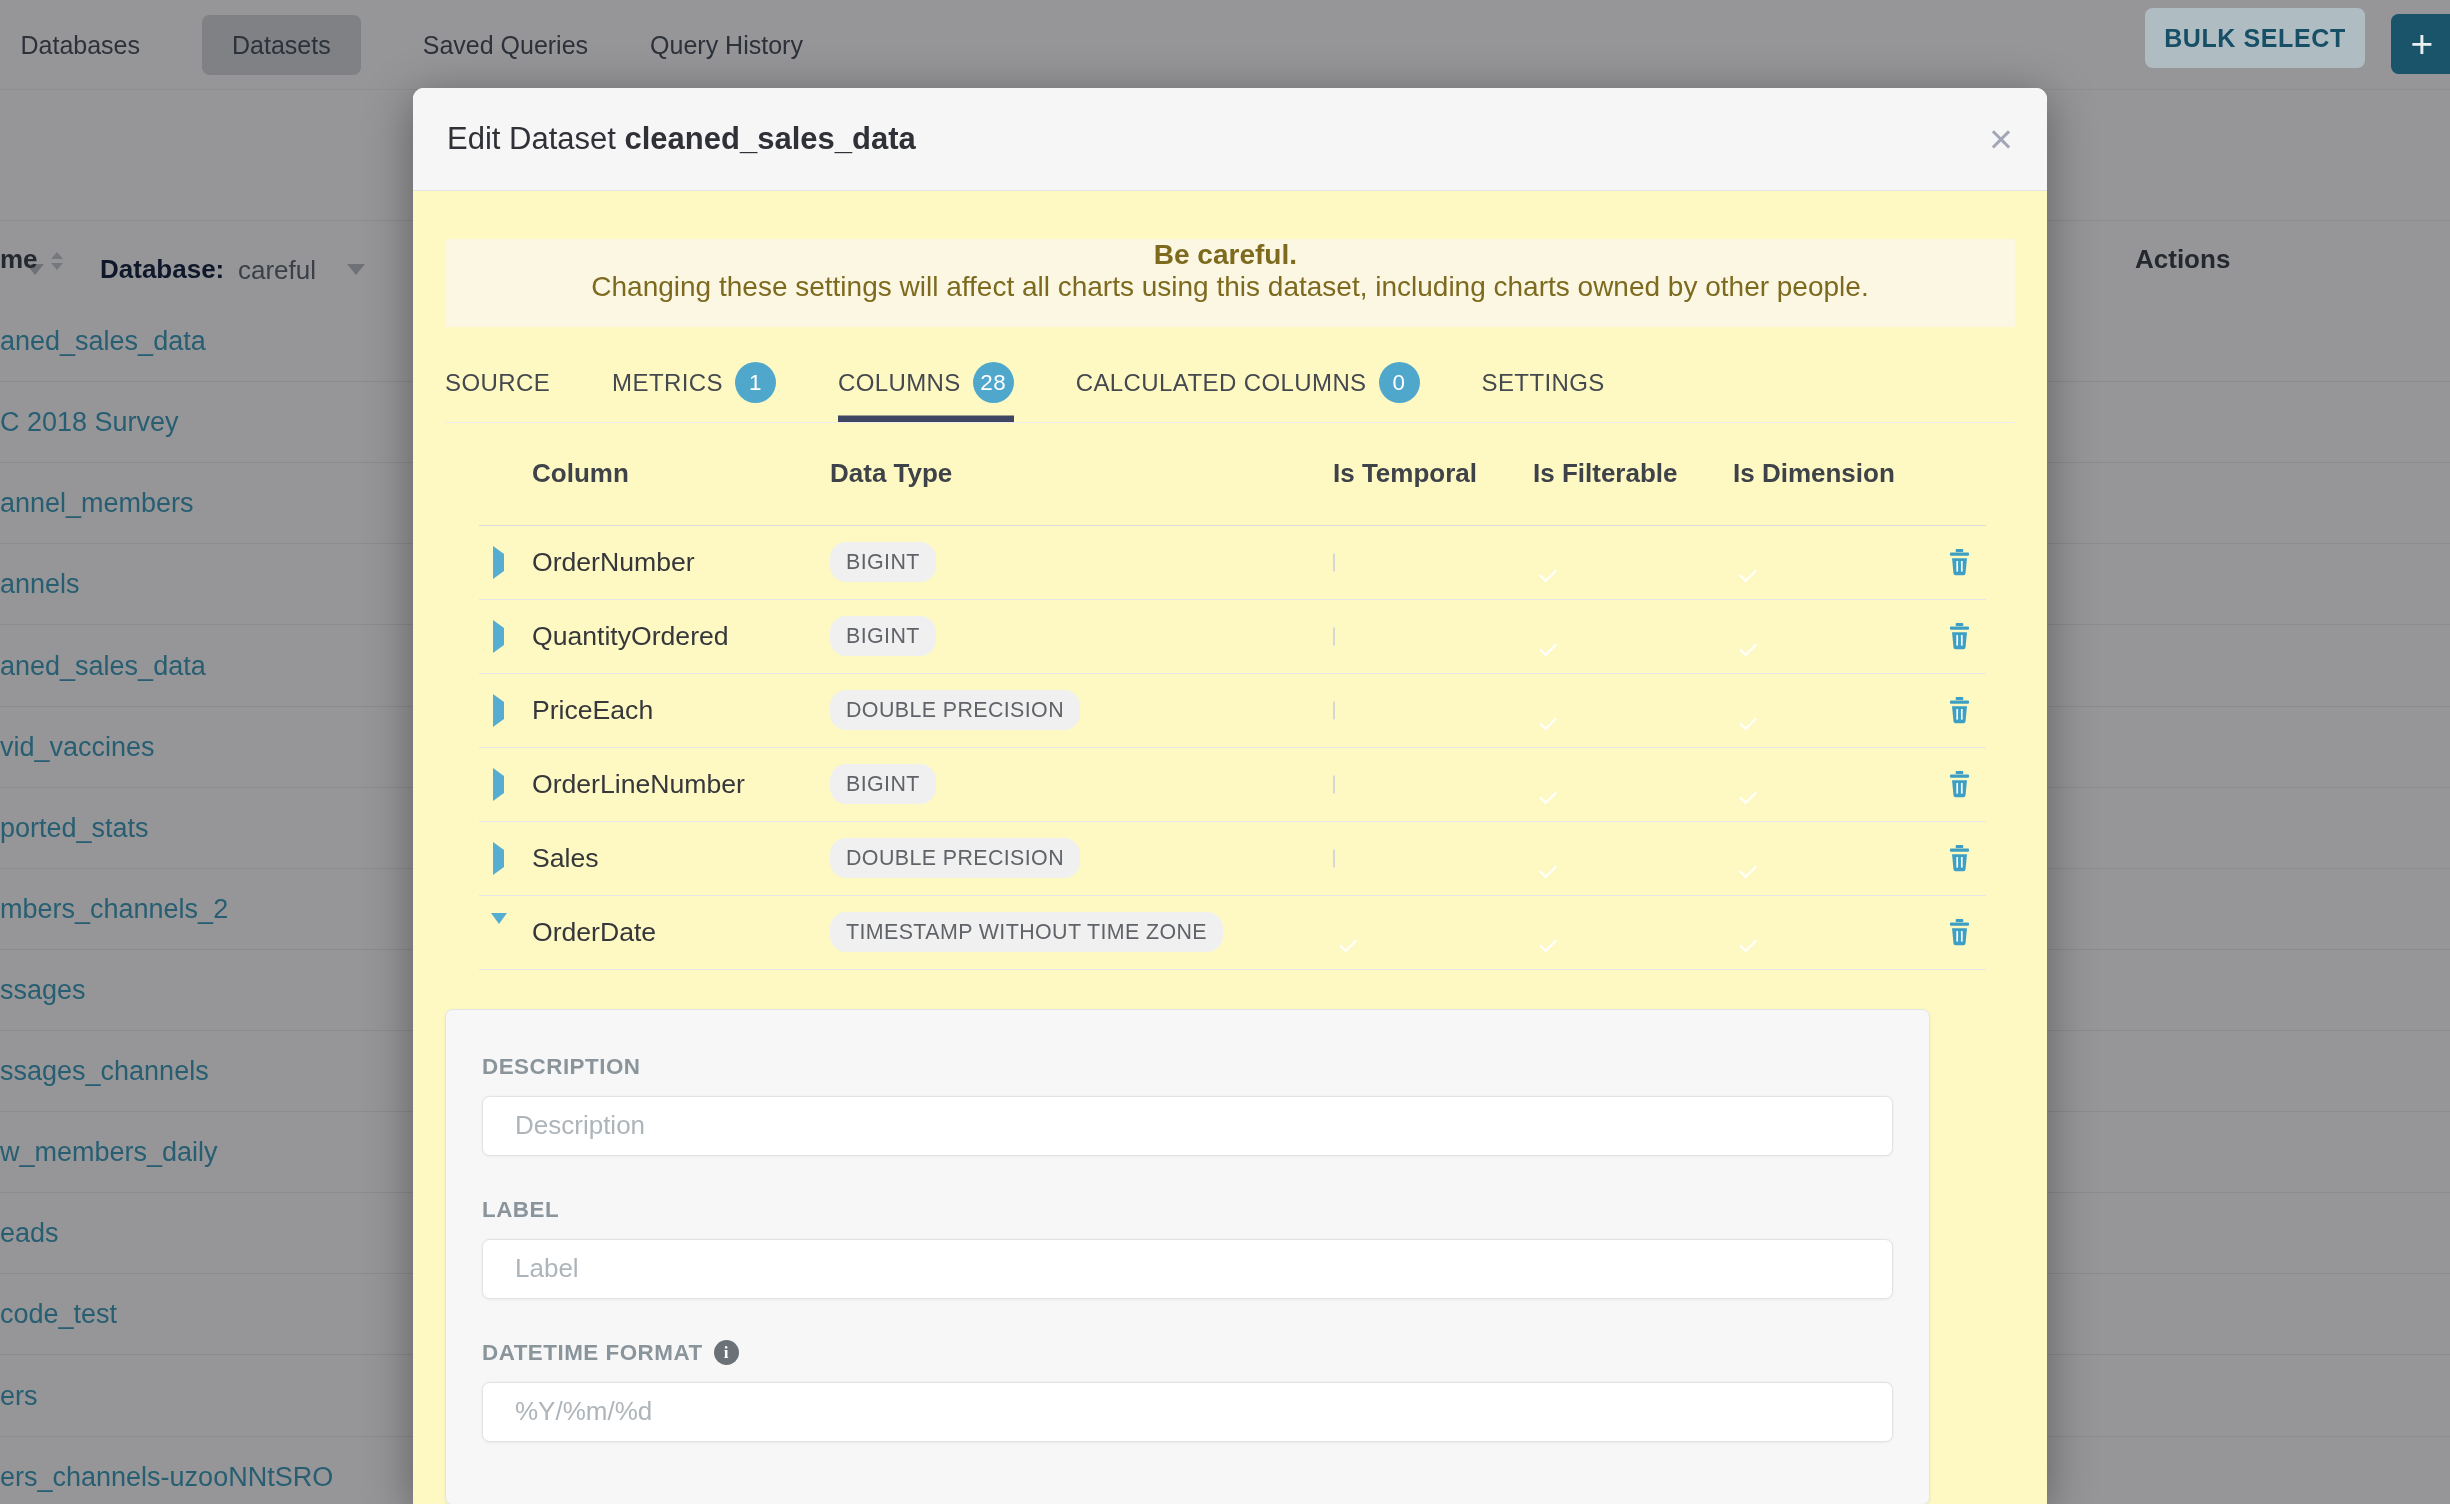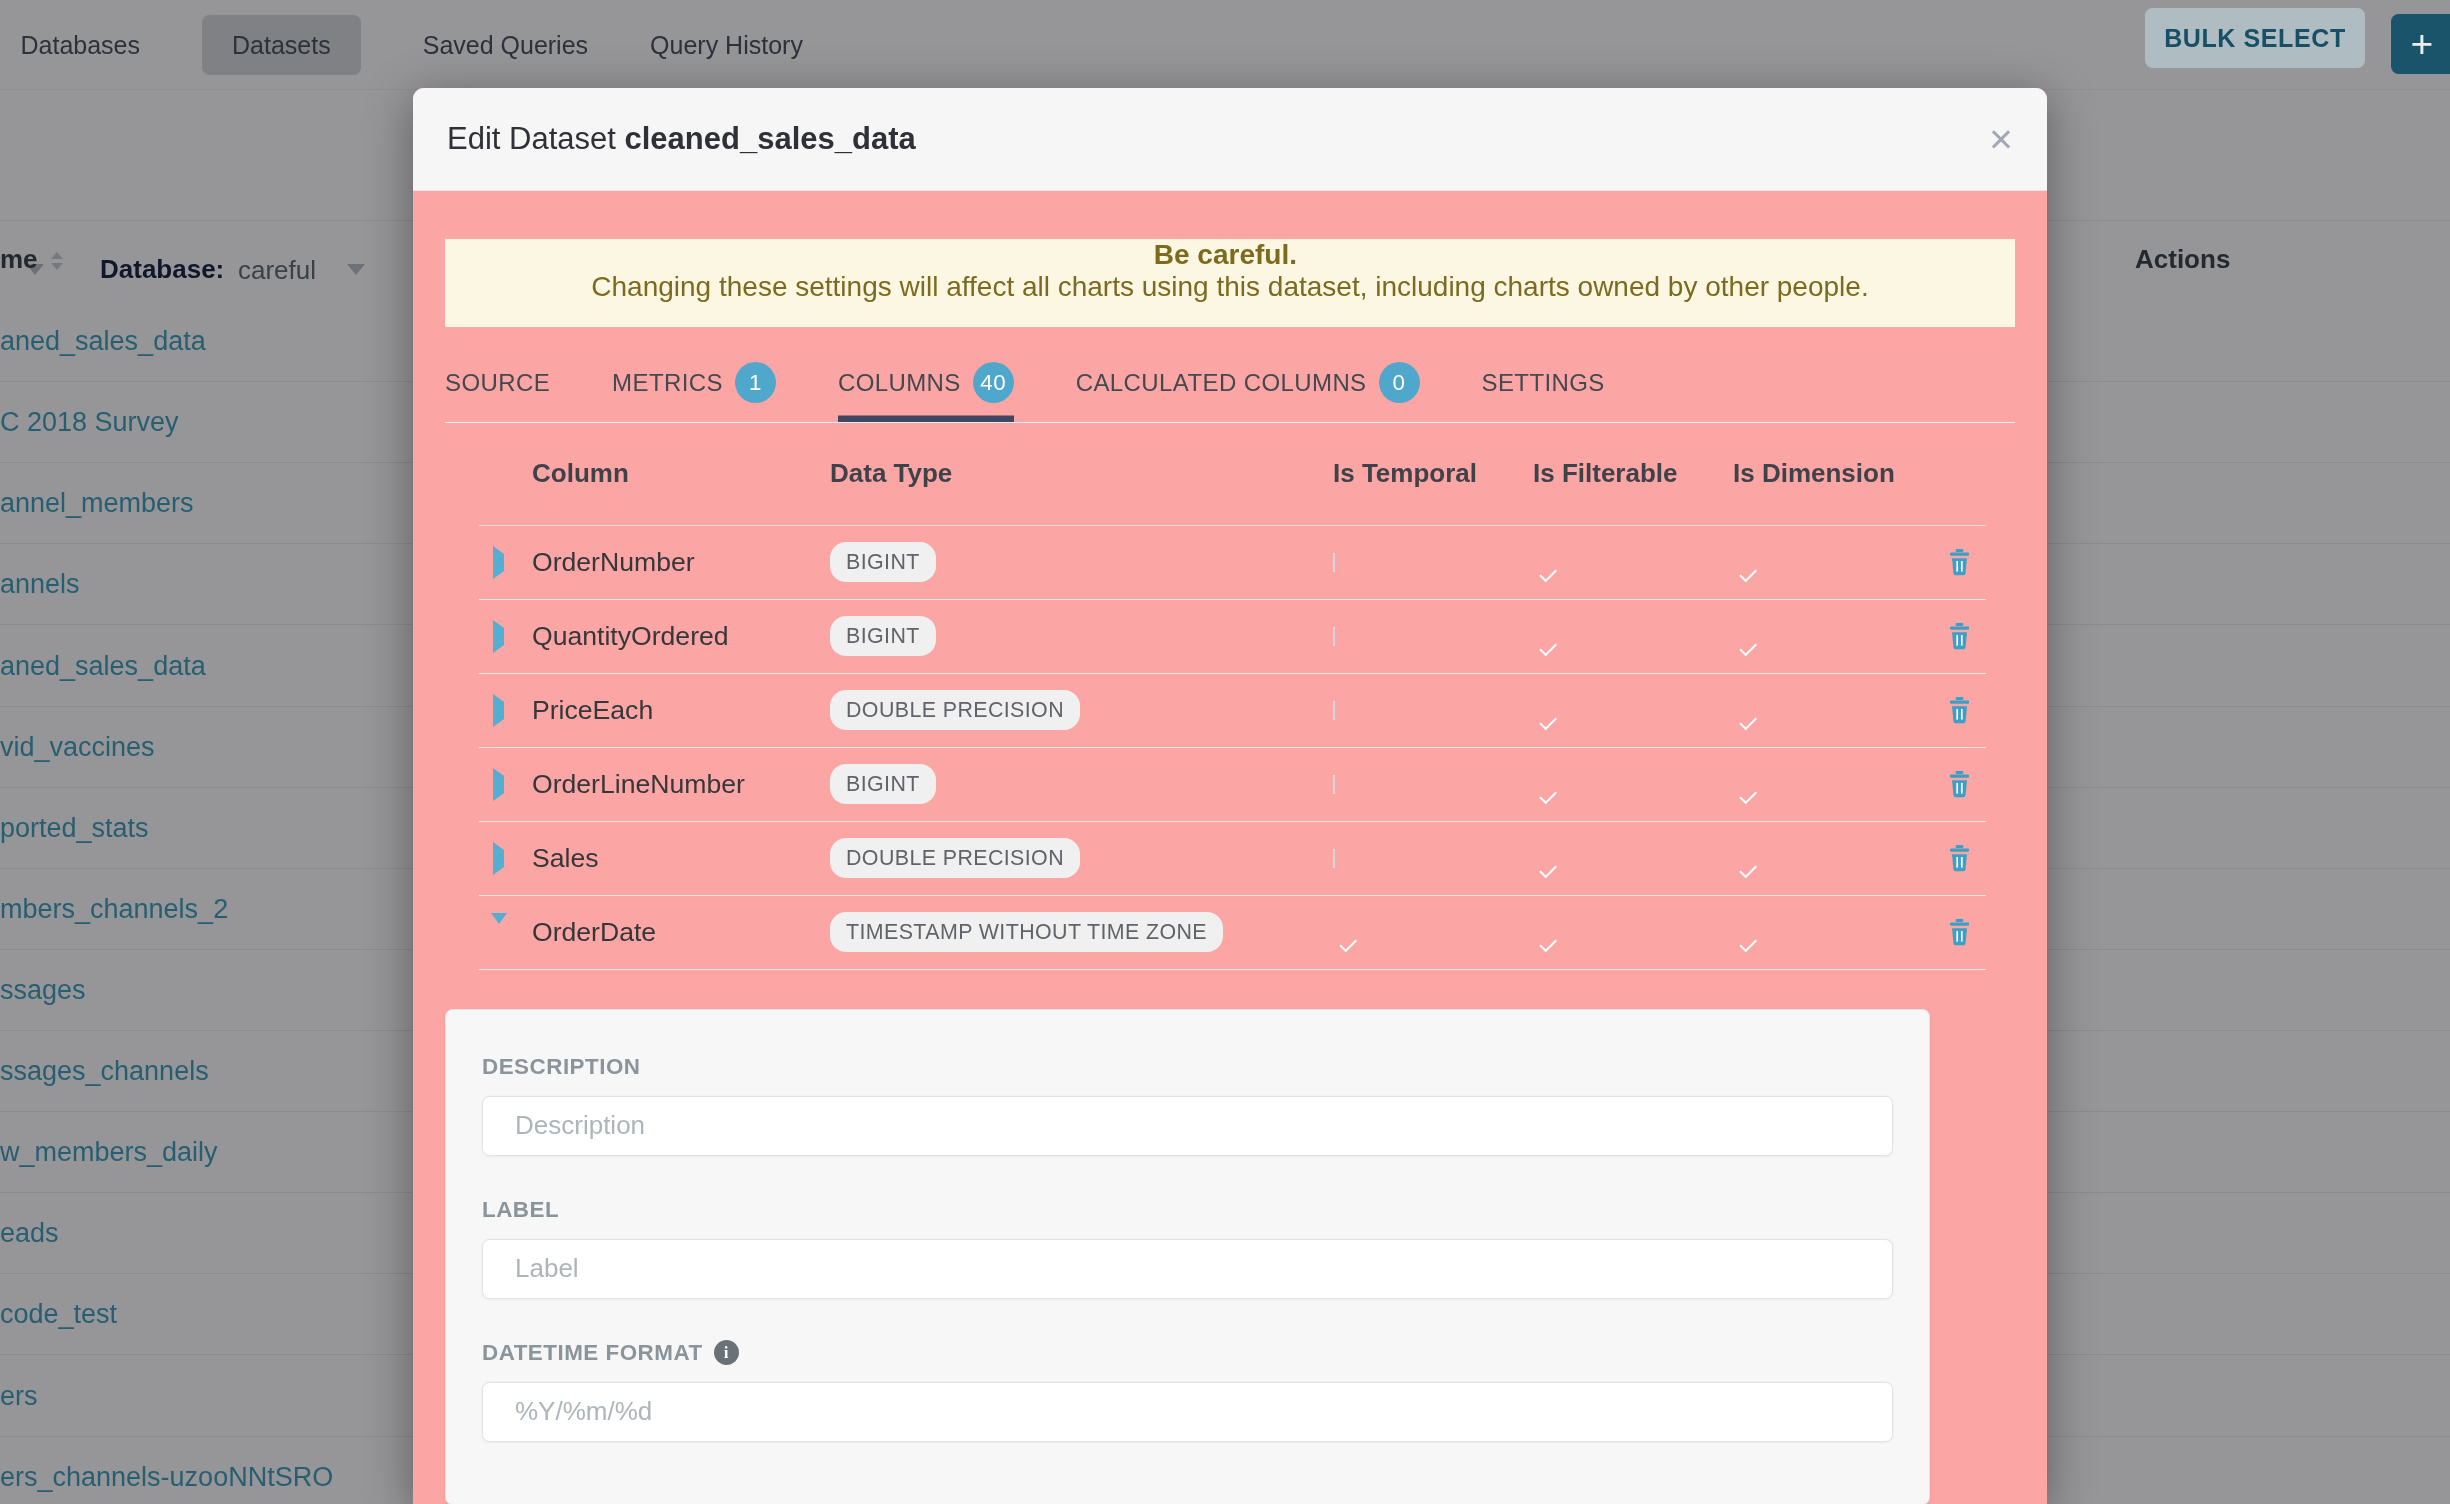--- a/index.html
+++ b/index.html
@@ -23,21 +23,21 @@
   .fb-caret2{position:absolute;left:347px;top:152px;}
   .bg-colhead{position:absolute;left:0;top:244px;font-size:26px;font-weight:600;color:#24282f;}
   .sort-icon{display:inline-block;margin-left:13px;vertical-align:middle;}
   .sort-icon .up{width:0;height:0;border-left:6.5px solid transparent;border-right:6.5px solid transparent;border-bottom:7.5px solid #75797f;margin-bottom:3.7px;}
   .sort-icon .dn{width:0;height:0;border-left:6.5px solid transparent;border-right:6.5px solid transparent;border-top:7.5px solid #75797f;}
   .bg-actions{position:absolute;left:2135px;top:244px;font-size:26px;font-weight:600;color:#24282f;}
   .bg-row{position:absolute;left:0;width:2450px;height:81px;border-bottom:0.9px solid #8a8b8d;display:flex;align-items:center;}
   .bg-row a{color:#275e72;font-size:27px;text-decoration:none;white-space:nowrap;}
 
   
-  .modal{position:absolute;left:413px;top:88px;width:1634px;height:1417px;background:#fca5a5;border-radius:11.2px 11.2px 0 0;
+  .modal{position:absolute;left:413px;top:88px;width:1634px;height:1417px;background:#fef9c3;border-radius:11.2px 11.2px 0 0;
          box-shadow:0 9.3px 47px rgba(0,0,0,.38);}
   .modal-header{height:103px;background:#f6f6f7;border-bottom:0.9px solid #e5e5e6;border-radius:11.2px 11.2px 0 0;
                 display:flex;align-items:center;justify-content:space-between;padding:0 34px;}
   .modal-title{font-size:31px;color:#2f3136;}
   .modal-title b{font-weight:700;}
   .modal-close{font-size:41px;color:#a2a6b5;line-height:1;cursor:default;}
   .modal-body{padding:0 32px;}
   .warning{margin-top:48px;height:88px;background:#fbf7e3;border-radius:0;display:flex;align-items:center;padding:0 31px;
            font-size:28px;color:#7d6a1f;flex-direction:column;}
   .warning b{font-weight:700;margin-right:9.3px;}
@@ -162,21 +162,21 @@
       <div class="tabs" id="modal-tabs">
           <div class="tab">
             <span>SOURCE</span>
           </div>
           <div class="tab">
             <span>METRICS</span>
             <span class="badge">1</span>
           </div>
           <div class="tab active">
             <span>COLUMNS</span>
-            <span class="badge">40</span>
+            <span class="badge">28</span>
           </div>
           <div class="tab">
             <span>CALCULATED COLUMNS</span>
             <span class="badge">0</span>
           </div>
           <div class="tab">
             <span>SETTINGS</span>
           </div>
         </div>
 

